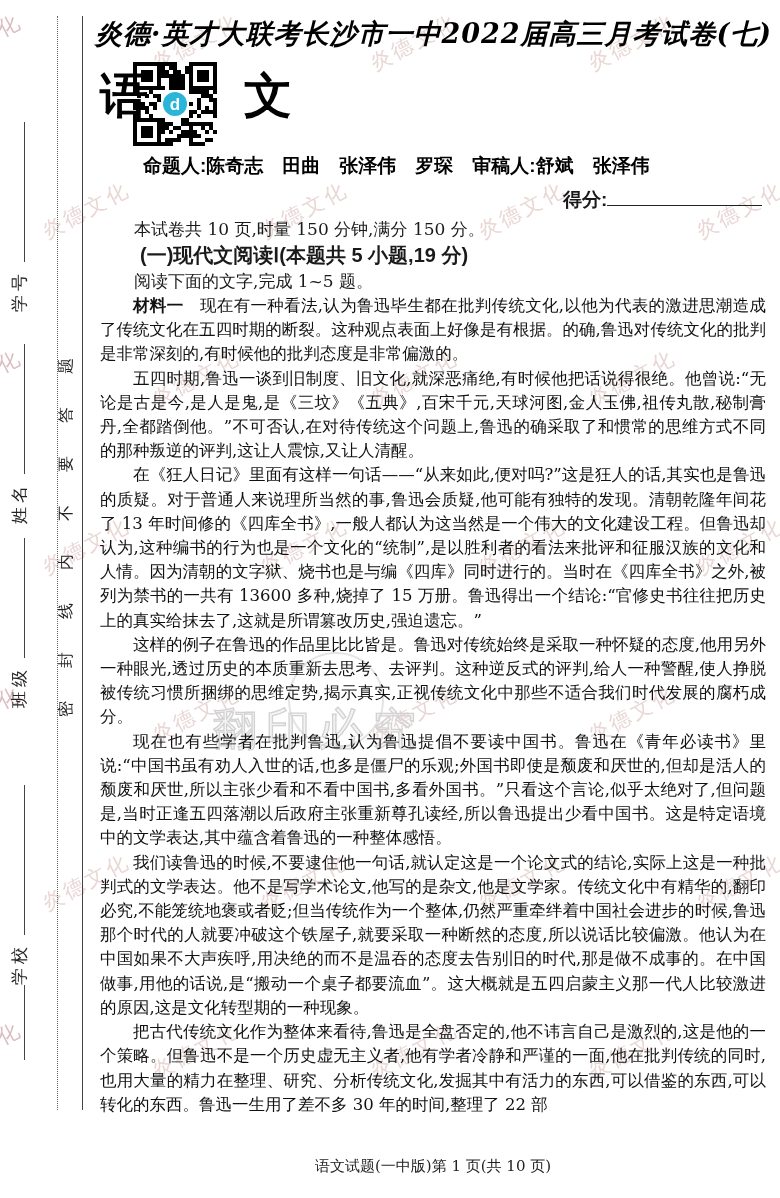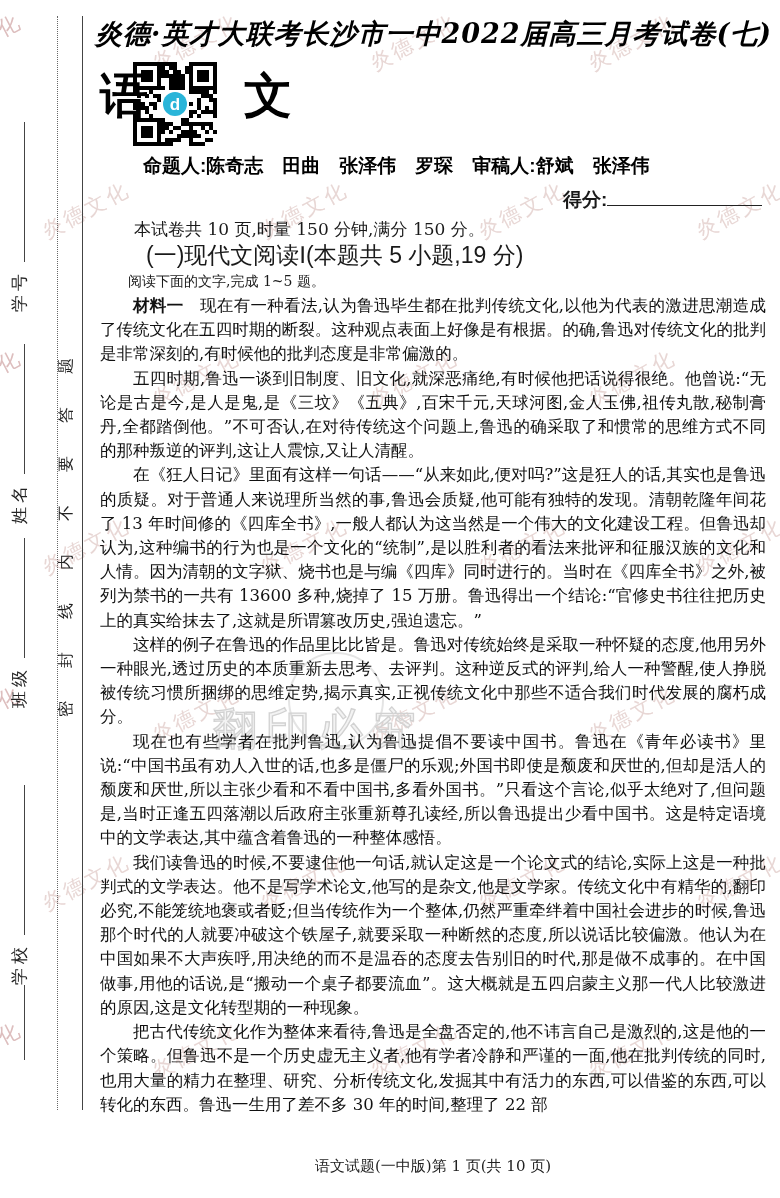--- a/index.html
+++ b/index.html
@@ -52,22 +52,22 @@
         font-family:"Liberation Sans", sans-serif; font-weight:bold; font-size:19px; color:#000; white-space:nowrap; }
   .score { position:absolute; left:563px; top:186px; z-index:1; white-space:nowrap; }
   .score-label { font-family:"Liberation Sans", sans-serif; font-weight:bold; font-size:19px; }
   .score-blank { display:inline-block; width:155px; height:20px; border-bottom:1.5px solid #222; }
 
   
   .main { position:absolute; left:100px; top:216px; width:666px; z-index:1; }
   .main p { margin:0; }
   .info  { font-size:17px; line-height:26px; text-indent:2em; }
   .h1    { font-family:"Liberation Sans", sans-serif; font-weight:bold; font-size:17.5px; line-height:27px; }
-  .h2    { font-family:"Liberation Sans", sans-serif; font-weight:normal; font-size:23px; line-height:26px; text-indent:2em; }
-  .instr { font-size:14px; line-height:26px; text-indent:2em; }
+  .h2    { font-family:"Liberation Sans", sans-serif; font-weight:bold; font-size:20px; line-height:26px; text-indent:2em; }
+  .instr { font-size:17px; line-height:26px; text-indent:2em; }
   .kai   { font-size:16.5px; line-height:24.2px; text-indent:2em; text-align:justify; color:#111; }
   .mat   { font-weight:bold; margin-right:1em; }
 
   .footer { position:absolute; left:100px; top:1157px; width:666px; z-index:1; text-align:center;
         font-size:15px; color:#222; }
 </style>
 </head>
 <body>
 
 <div class="page">

